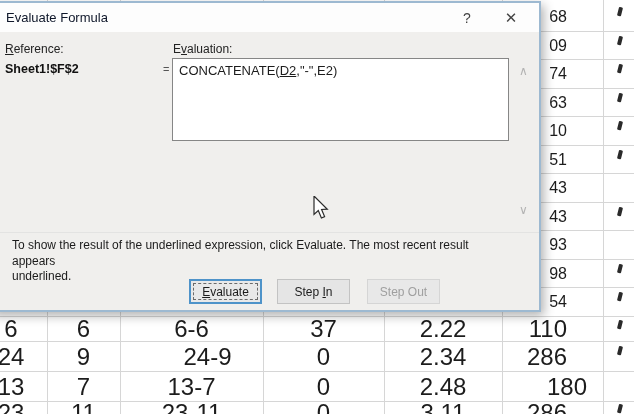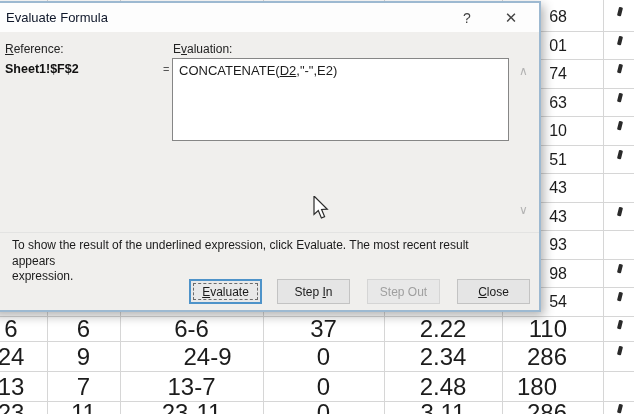--- a/index.html
+++ b/index.html
@@ -73,21 +73,21 @@
     <div class="vline" style="left:263px"></div>
     <div class="vline" style="left:384px"></div>
     <div class="vline" style="left:502px"></div>
     <div class="vline" style="left:603px"></div>
     <div id="rows-right">
         <div class="srow" style="top: 3px; height: 28.5px;">
           <span class="num" style="line-height: 28.5px;">68</span>
           <span class="tickmark" style="top: 4px;"></span>
         </div>
         <div class="srow" style="top: 31.5px; height: 28.5px;">
-          <span class="num" style="line-height: 28.5px;">01</span>
+          <span class="num" style="line-height: 28.5px;">09</span>
           <span class="tickmark" style="top: 4px;"></span>
         </div>
         <div class="srow" style="top: 60px; height: 28.5px;">
           <span class="num" style="line-height: 28.5px;">74</span>
           <span class="tickmark" style="top: 4px;"></span>
         </div>
         <div class="srow" style="top: 88.5px; height: 28.5px;">
           <span class="num" style="line-height: 28.5px;">63</span>
           <span class="tickmark" style="top: 4px;"></span>
         </div>
@@ -136,21 +136,21 @@
           <span class="cell" style="left: 384px; width: 118px; line-height: 30px;">2.34</span>
           <span class="cell" style="left: 502px; width: 101px; line-height: 30px; text-align: right; padding-right: 36px;">286</span>
           <span class="tickmark" style="top: 4px;"></span>
         </div>
         <div class="srow" style="top: 372px; height: 30px;">
           <span class="cell" style="left: -25px; width: 72px; line-height: 30px;">13</span>
           <span class="cell" style="left: 47px; width: 73px; line-height: 30px;">7</span>
           <span class="cell" style="left: 120px; width: 143px; line-height: 30px;">13-7</span>
           <span class="cell" style="left: 263px; width: 121px; line-height: 30px;">0</span>
           <span class="cell" style="left: 384px; width: 118px; line-height: 30px;">2.48</span>
-          <span class="cell" style="left: 492px; width: 101px; line-height: 30px; text-align: right; padding-right: 36px;">180</span>
+          <span class="cell" style="left: 522px; width: 101px; line-height: 30px; text-align: right; padding-right: 36px;">180</span>
         </div>
         <div class="srow" style="top: 400px; height: 30px;">
           <span class="cell" style="left: -25px; width: 72px; line-height: 26px;">23</span>
           <span class="cell" style="left: 47px; width: 73px; line-height: 26px;">11</span>
           <span class="cell" style="left: 120px; width: 143px; line-height: 26px;">23-11</span>
           <span class="cell" style="left: 263px; width: 121px; line-height: 26px;">0</span>
           <span class="cell" style="left: 384px; width: 118px; line-height: 26px;">3.11</span>
           <span class="cell" style="left: 502px; width: 101px; line-height: 26px; text-align: right; padding-right: 36px;">286</span>
           <span class="tickmark" style="top: 4px;"></span>
         </div>
@@ -174,25 +174,24 @@
       <span id="formula"><span>CONCATENATE(</span><span class="u">D2</span><span>,"-",E2)</span></span>
     </div>
 
     <div class="chev" id="chev-up">∧</div>
     <div class="chev" id="chev-down">∨</div>
 
     <div id="sep"></div>
 
     <div id="helptext">
       <div>To show the result of the underlined expression, click Evaluate.  The most recent result appears</div>
-      <div>expression.</div>
+      <div>underlined.</div>
     </div>
 
     <button class="dbtn" id="btn-evaluate"><span class="u">E</span><span>valuate</span></button>
     <button class="dbtn" id="btn-stepin"><span>Step </span><span class="u">I</span><span>n</span></button>
     <button class="dbtn" id="btn-stepout" disabled="">Step Out</button>
-    <button class="dbtn" id="btn-close"><span class="u">C</span><span>lose</span></button>
   </div>
 
   <svg id="cursor" width="20" height="26" viewBox="0 0 20 26">
     <polygon points="1,0 1,18.5 5.3,14.6 8.4,22 11.6,20.6 8.6,13.5 14.3,13.2" fill="#ffffff" stroke="#2b2b2b" stroke-width="1.2"></polygon>
   </svg>
 </div>
 
 </body></html>

